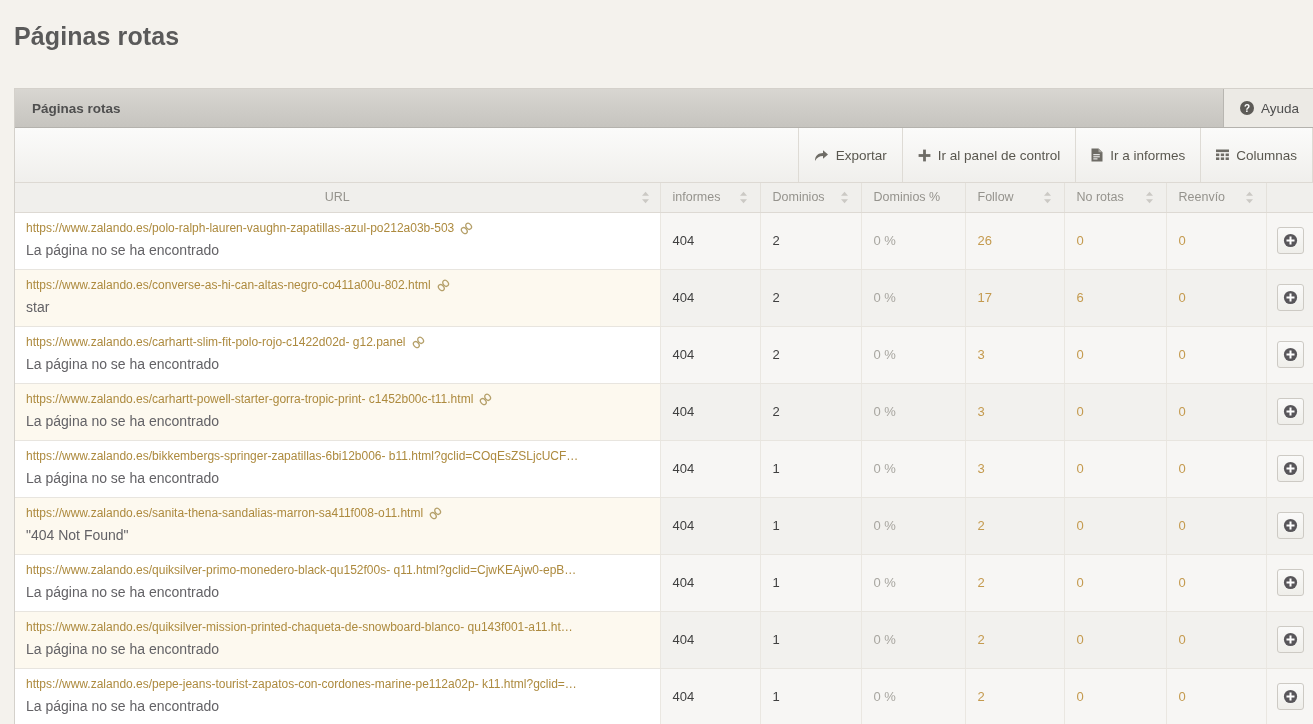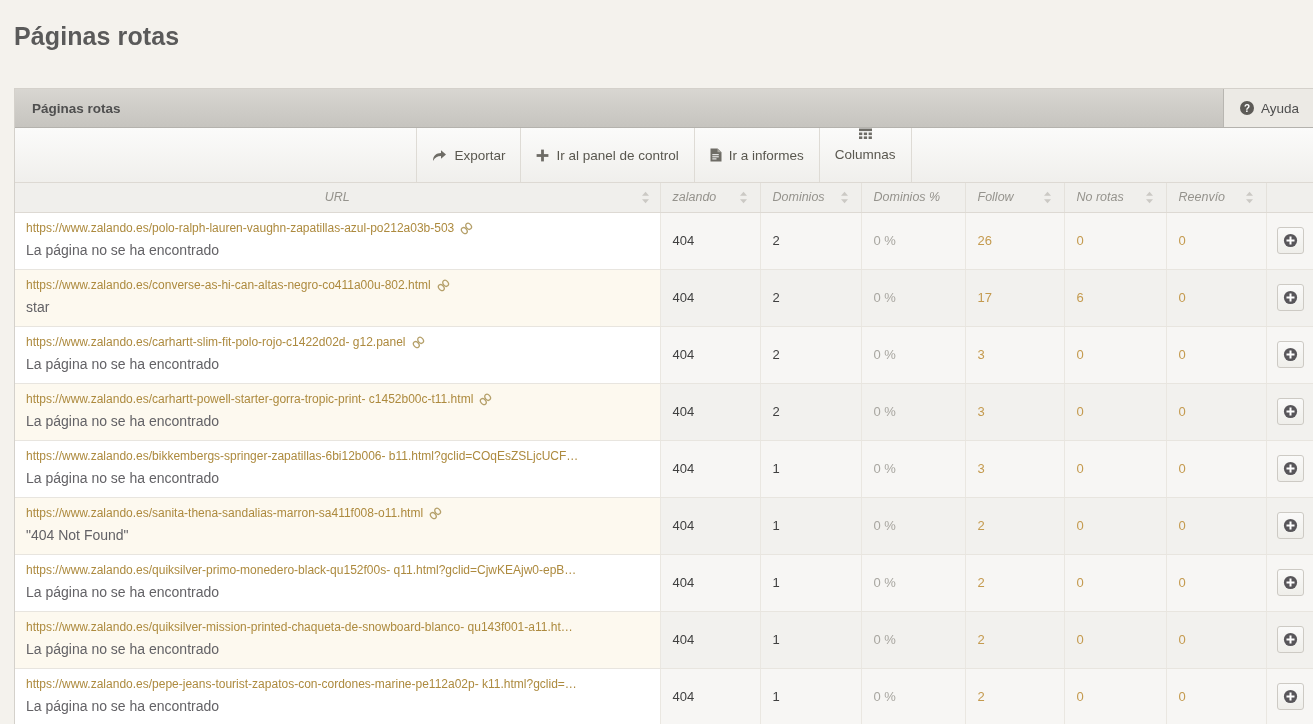--- a/index.html
+++ b/index.html
@@ -66,54 +66,53 @@
     color: #4f4f4f;
     cursor: pointer;
   }
 
   
   #toolbar {
     height: 55px;
     background: linear-gradient(to bottom,#fbfbfa 0%, #f0efec 100%);
     border-bottom: 1px solid #ddd9d3;
     display: flex;
-    justify-content: center;
+    justify-content: flex-end;
     align-items: stretch;
   }
 
   .tb-btn {
     display: flex;
     align-items: center;
     gap: 7px;
     padding: 0 15px;
     border-left: 1px solid #dedbd5;
     font-size: 13.5px;
     color: #59574f;
     cursor: pointer;
     white-space: nowrap;
     background: transparent;
   }
-  .tb-btn:last-child { border-right: 1px solid #dedbd5; flex-direction: column; }
+  .tb-btn:last-child { border-right: 1px solid #dedbd5; }
 
   
   table { border-collapse: collapse; width: 100%; table-layout: fixed; }
 
   thead th {
     height: 29px;
     background: #f0efec;
     border-bottom: 1px solid #ddd9d3;
     border-left: 1px solid #e4e1db;
     font-size: 12.5px;
     font-weight: normal;
     color: #95938d;
     text-align: left;
     padding: 0 12px;
     vertical-align: middle;
     position: relative;
-    font-style: italic;
   }
   thead th.c-url { border-left: none; text-align: center; }
 
   .th-inner { display: flex; align-items: center; justify-content: space-between; gap: 6px; }
   .th-inner.center { justify-content: center; }
   .th-inner.center .sort { position: absolute; right: 10px; }
 
   td {
     border-bottom: 1px solid #e8e5df;
     border-left: 1px solid #eae7e1;
@@ -256,21 +255,21 @@
               <svg width="9" height="13" viewBox="0 0 9 13">
                   <path d="M4.5 0.8 L8 4.8 L1 4.8 Z" fill="#cbc9c4"></path>
                   <path d="M4.5 12.2 L8 8.2 L1 8.2 Z" fill="#cbc9c4"></path>
                 </svg>
             </span>
           </div>
         </th>
 
         <th>
           <div class="th-inner">
-            <span>zalando</span>
+            <span>informes</span>
             <span>
               <svg width="9" height="13" viewBox="0 0 9 13">
                   <path d="M4.5 0.8 L8 4.8 L1 4.8 Z" fill="#cbc9c4"></path>
                   <path d="M4.5 12.2 L8 8.2 L1 8.2 Z" fill="#cbc9c4"></path>
                 </svg>
             </span>
           </div>
         </th>
 
         <th>

